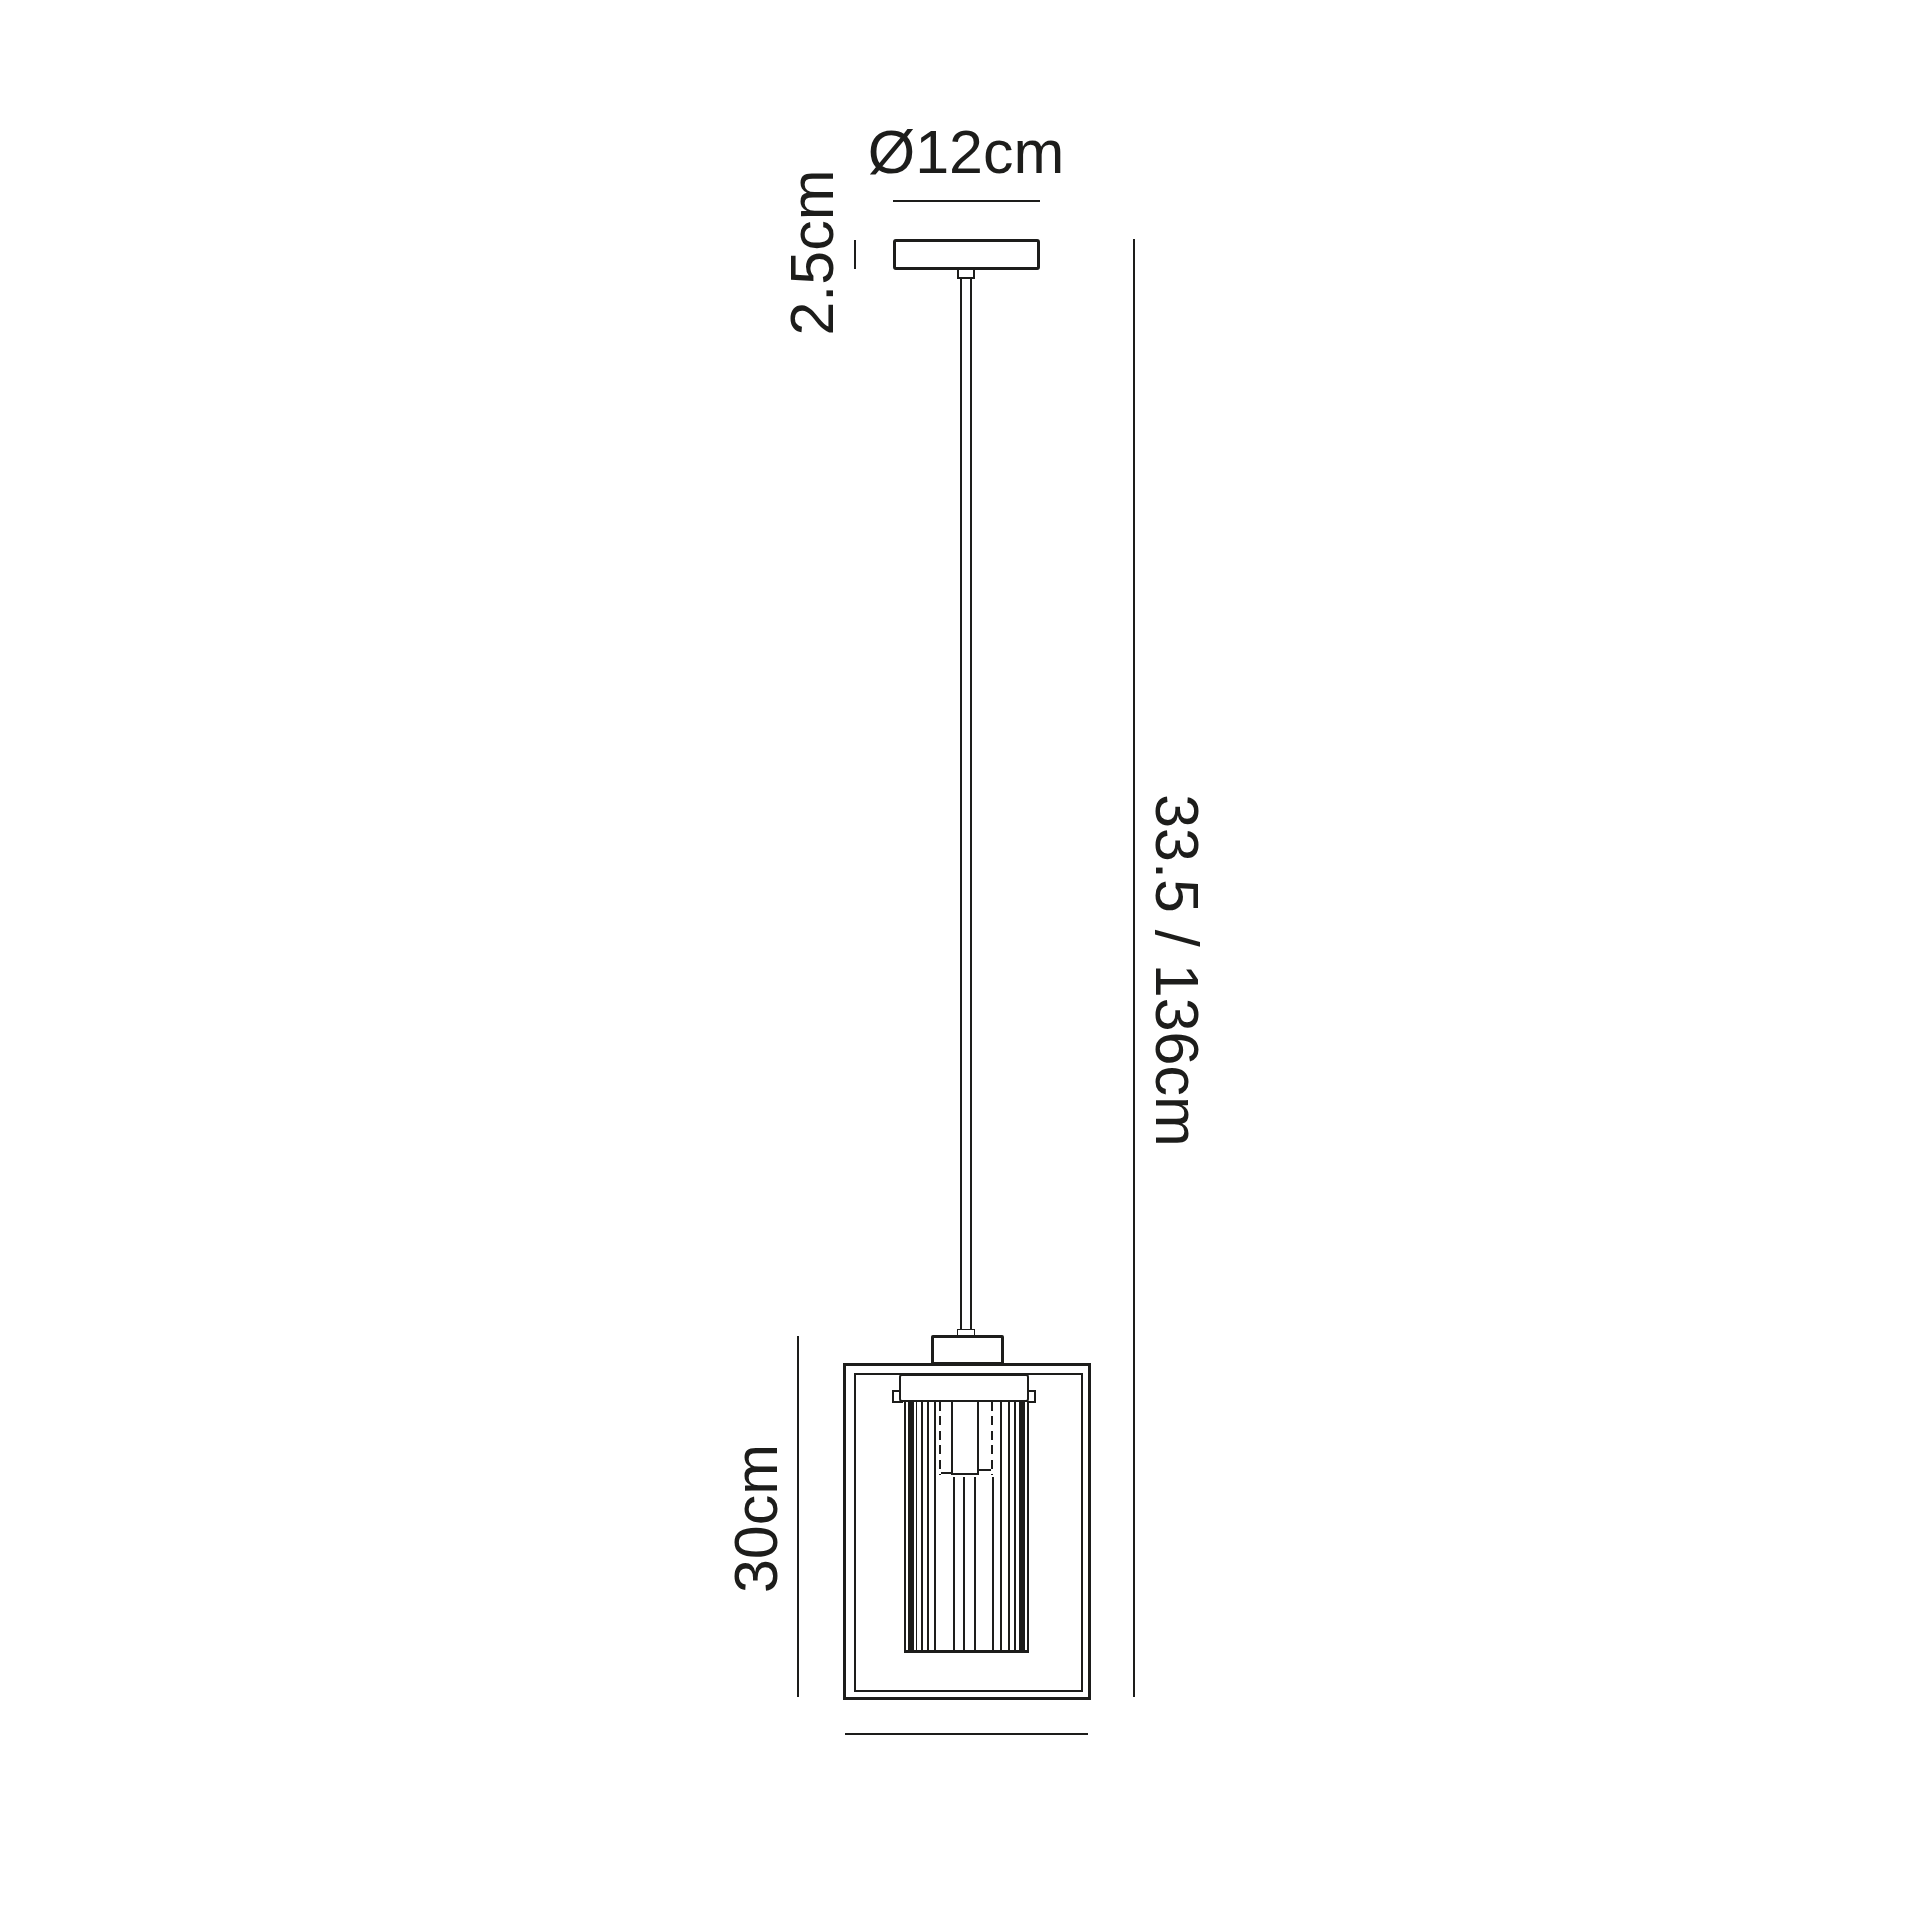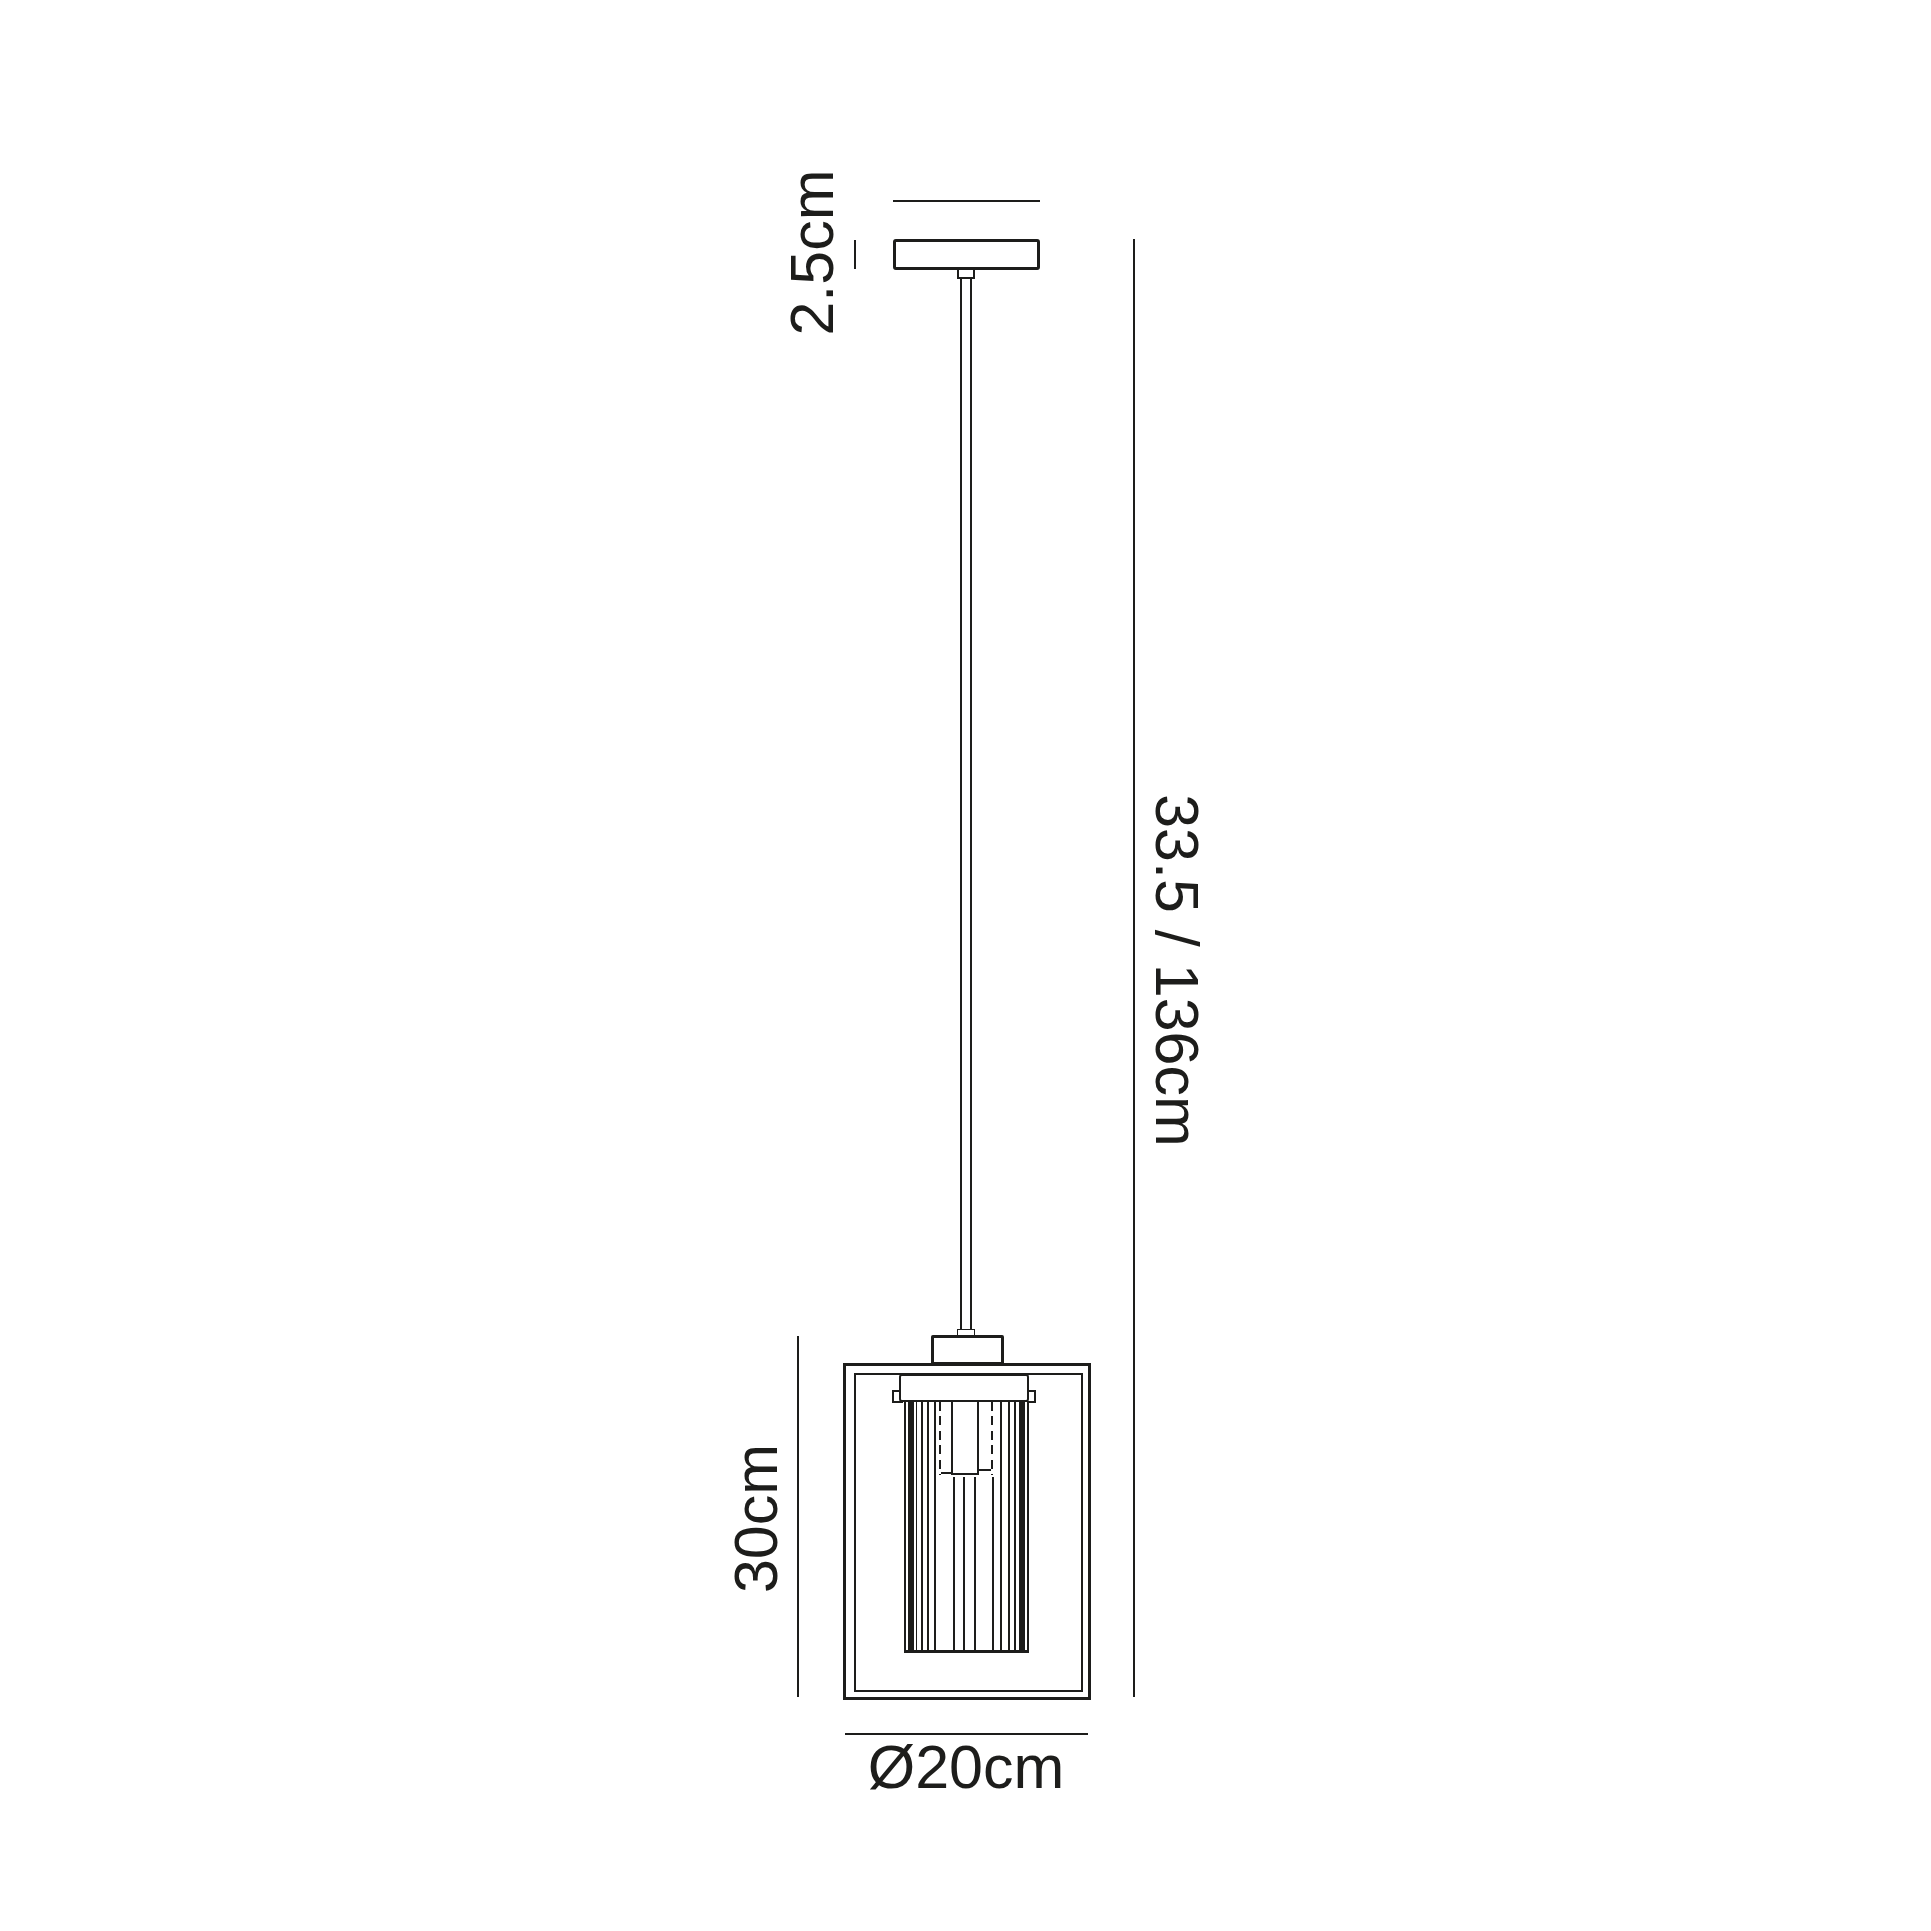--- a/index.html
+++ b/index.html
@@ -24,20 +24,21 @@
   .dashv{
     position:absolute;width:2.4px;
     background:repeating-linear-gradient(to bottom,var(--line,#1d1d1b) 0 8.7px,transparent 8.7px 14.5px);
   }
 </style>
 </head>
 <body>
 
 <div class="canvas" style="--line: #1d1d1b; --bg: #ffffff;">
 
+  <div class="label" style="left:821px;top:122px;width:290px;">Ø12cm</div>
 
   <div class="abs ink" style="left:893px;top:200px;width:147px;height:2.4px;"></div>
 
   <div class="abs ink" style="left:854px;top:240px;width:2.4px;height:29px;"></div>
 
   <div class="label rot-ccw" style="left:716px;top:222px;width:193px;height:61px;">2.5cm</div>
 
   <div class="abs stroke" style="left:893px;top:239px;width:147px;height:31px;border-radius:2.9px;"></div>
 
   <div class="abs" style="left:957px;top:270px;width:18.3px;height:8.7px;background:#fff;
@@ -96,16 +97,15 @@
   <div class="abs ink" style="left:1133px;top:239px;width:2.4px;height:1458px;"></div>
 
   <div class="label rot-cw" style="left:973px;top:940px;width:406px;height:61px;">33.5 / 136cm</div>
 
   <div class="abs ink" style="left:797px;top:1336px;width:2.4px;height:361px;"></div>
 
   <div class="label rot-ccw" style="left:650px;top:1488px;width:212px;height:61px;">30cm</div>
 
   <div class="abs ink" style="left:845px;top:1733px;width:243px;height:2.4px;"></div>
 
-  <div class="label" style="left:821px;top:1737px;width:290px;">Ø20cm</div>
 
 </div>
 
 
 </body></html>

